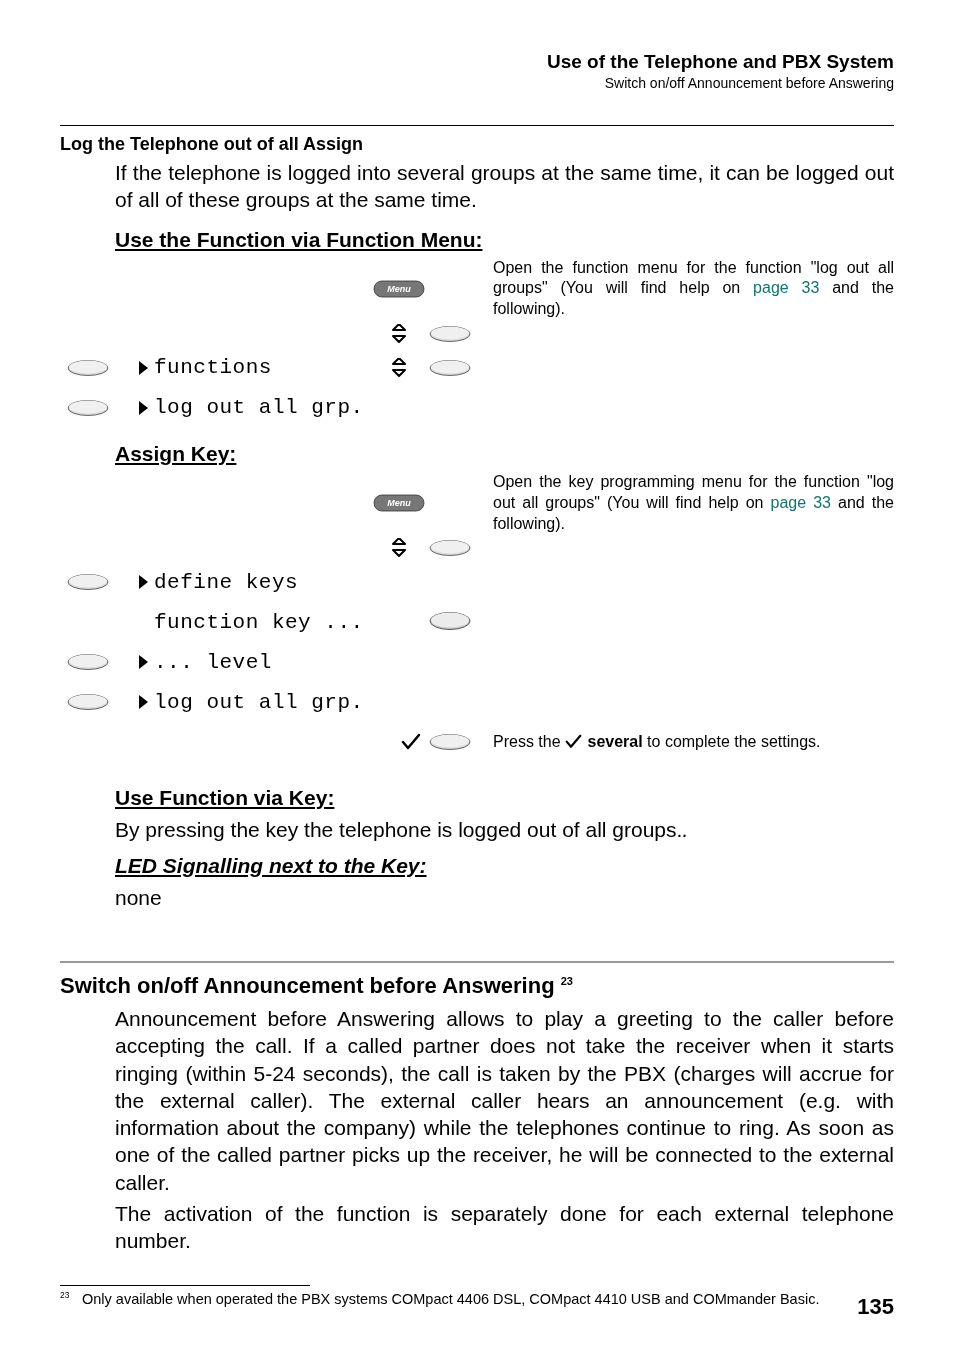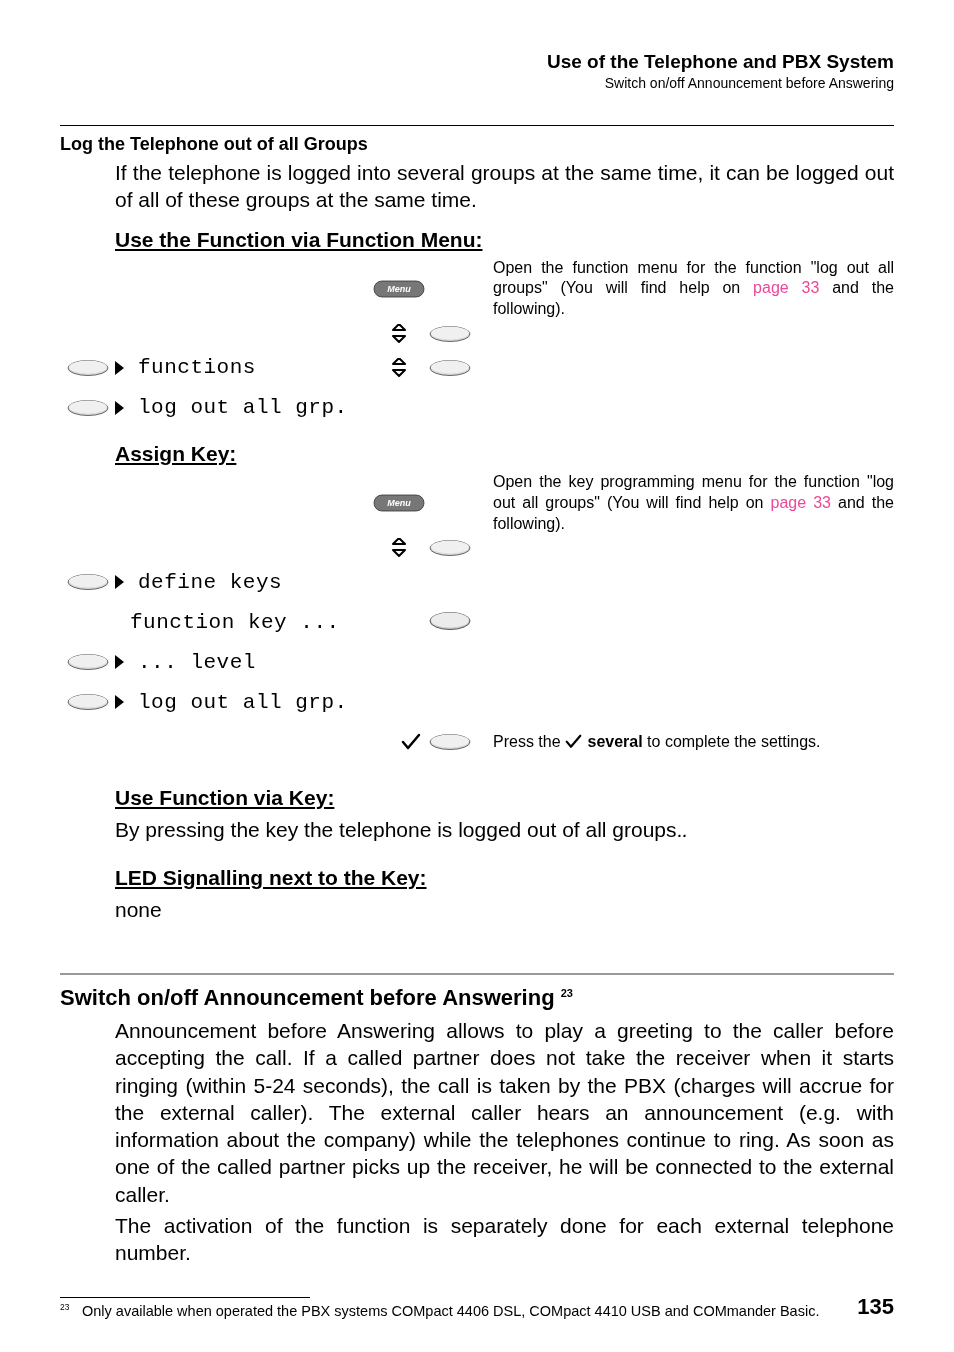--- a/index.html
+++ b/index.html
@@ -66,21 +66,22 @@
   .col-lcd {
     width: 260px;
     font-family: "Courier New", monospace;
     font-size: 21px;
     font-weight: 500;
     letter-spacing: 0.5px;
   }
   .lcd-line {
     display: flex;
     align-items: center;
-    gap: 14px;
+    gap: 6px;
+    margin-left: 24px;
   }
   .col-sym {
     width: 48px;
     display: flex;
     flex-direction: column;
     align-items: center;
     gap: 2px;
   }
   .col-key {
     width: 60px;
@@ -89,21 +90,21 @@
     align-items: center;
     padding-left: 5px;
   }
   .col-text {
     flex: 1;
     font-size: 16px;
     line-height: 1.3;
     text-align: justify;
     padding-left: 10px;
   }
-  .link { color: #ec4899; }
+  .link { color: #0f766e; }
   .sup { font-size: 11px; vertical-align: super; }
   .section-rule {
     border: none;
     border-top: 2px solid #999;
     margin-top: 50px;
     margin-bottom: 10px;
   }
   .h1-section {
     font-weight: bold;
     font-size: 22px;
@@ -168,21 +169,21 @@
   </defs>
 </svg>
 
 <div class="header-right">
   <div class="header-title">Use of the Telephone and PBX System</div>
   <div class="header-sub">Switch on/off Announcement before Answering</div>
 </div>
 
 <hr class="top-rule">
 
-<div class="h2">Log the Telephone out of all Groups</div>
+<div class="h2">Log the Telephone out of all Assign</div>
 <div class="para">If the telephone is logged into several groups at the same time, it can be logged out of all of these groups at the same time.</div>
 
 <div class="sub-underline">Use the Function via Function Menu:</div>
 
 <div class="row">
   <div class="col-icon-left"></div>
   <div class="col-lcd"></div>
   <div class="col-sym" style="justify-content:flex-end;">
     <svg width="52" height="18">
         <use href="#menu-key"></use>
@@ -369,21 +370,21 @@
         <use href="#check-icon" transform="scale(0.85)"></use>
       </svg> <b>several</b><span> to complete the settings.</span>
   </div>
 </div>
 
 <div class="sub-underline" style="margin-top:24px;">Use Function via Key:</div>
 <div class="para" style="margin-top:0;">
   <span>By pressing the key the telephone is logged out of all groups.</span><i>.</i>
 </div>
 
-<div class="sub-underline" style="margin-top:22px;">LED Signalling next to the Key:</div>
+<div class="sub-underline" style="margin-top:10px;font-style:italic;">LED Signalling next to the Key:</div>
 <div class="para" style="margin-top:0;">none</div>
 
 <hr class="section-rule">
 
 <div class="h1-section">
   <span>Switch on/off Announcement before Answering </span><span class="sup">23</span>
 </div>
 
 <div class="para" style="margin-top:6px;">Announcement before Answering allows to play a greeting to the caller before accepting the call. If a called partner does not take the receiver when it starts ringing (within 5-24 seconds), the call is taken by the PBX (charges will accrue for the external caller). The external caller hears an announcement (e.g. with information about the company) while the telephones continue to ring. As soon as one of the called partner picks up the receiver, he will be connected to the external caller.</div>
 <div class="para" style="margin-top:4px;">The activation of the function is separately done for each external telephone number.</div>

